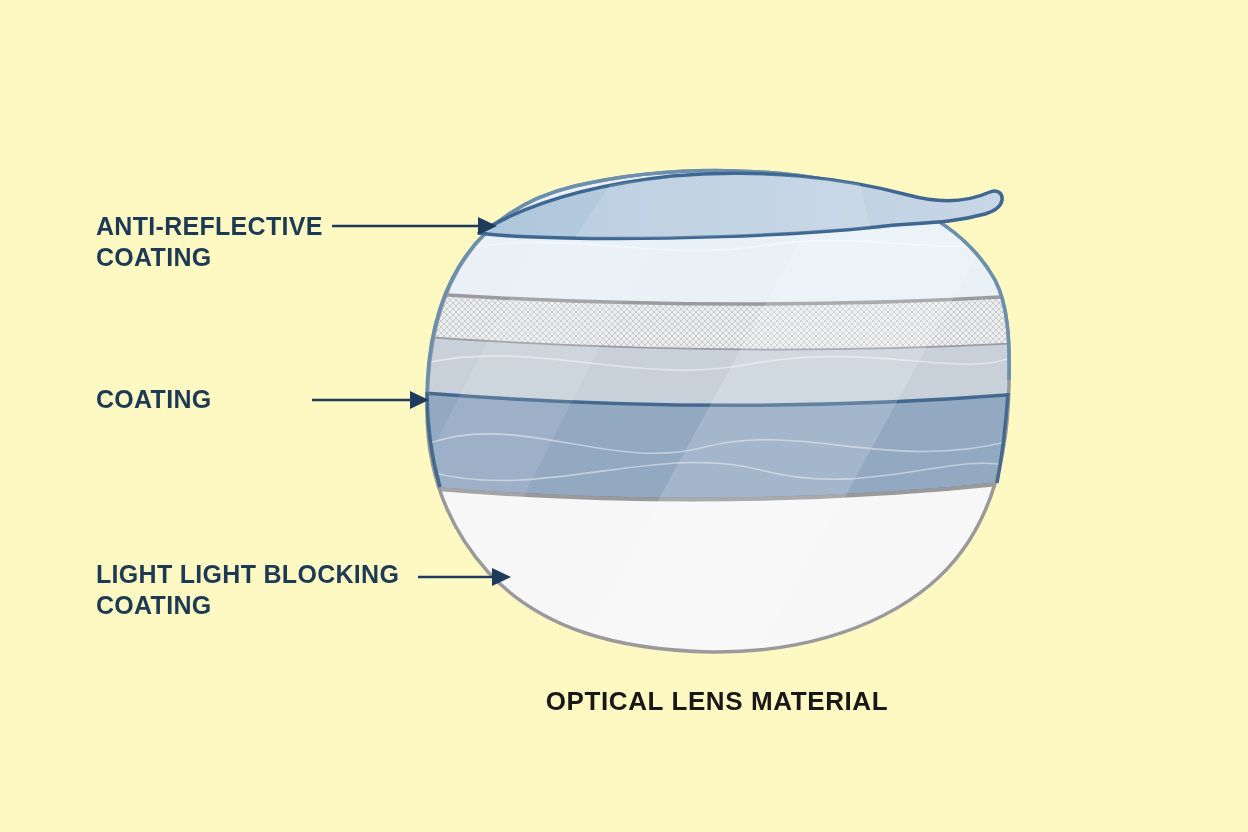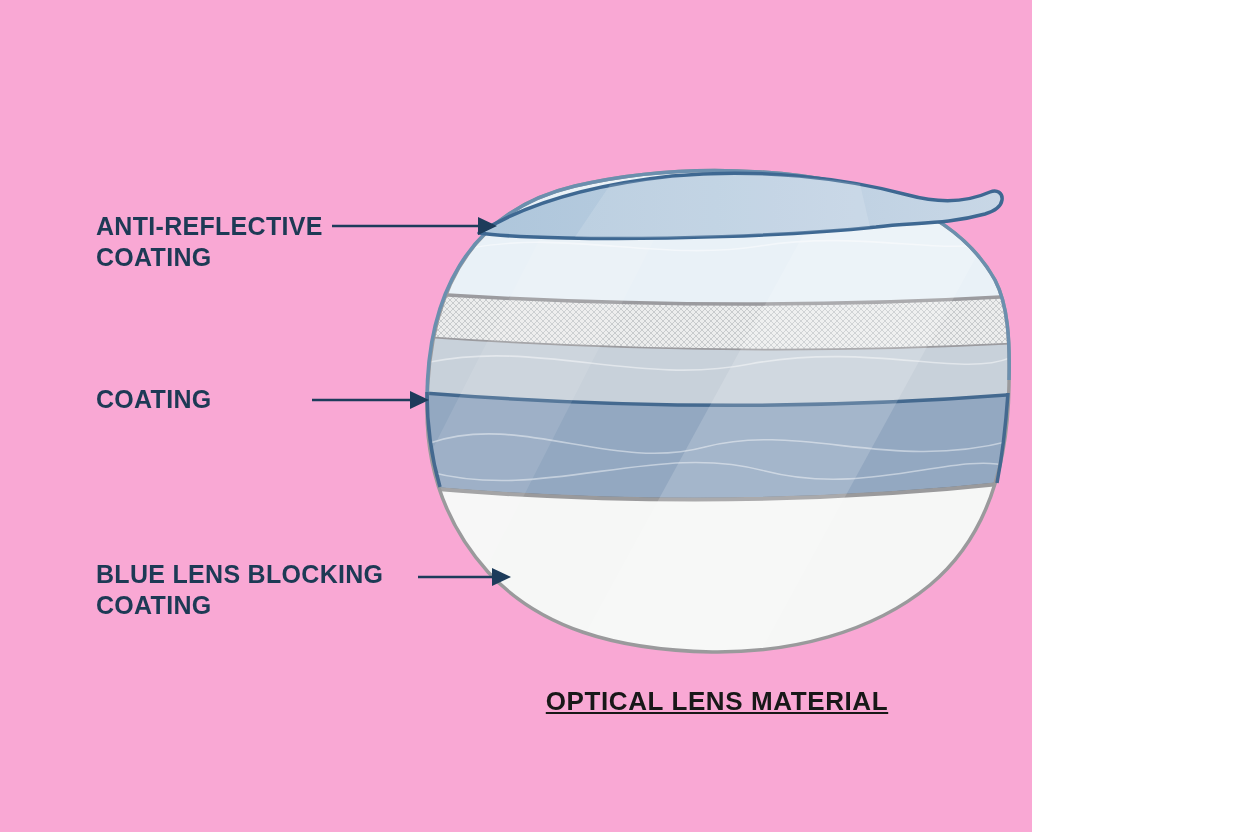--- a/index.html
+++ b/index.html
@@ -1,20 +1,20 @@
 <!DOCTYPE html>
 <html><head>
 <meta charset="utf-8">
 <style>
   html, body { margin: 0; padding: 0; }
   .canvas {
     position: relative;
-    width: 1032px;
+    width: 1248px;
     height: 832px;
-    background: #f9a8d4;
+    background: #fef9c3;
     overflow: hidden;
     font-family: "Liberation Sans", sans-serif;
   }
   .lens-svg {
     position: absolute;
     left: 0; top: 0;
     width: 1248px; height: 832px;
   }
   .layer-label {
     position: absolute;
@@ -34,21 +34,20 @@
     position: absolute;
     left: 437px;
     top: 686px;
     width: 560px;
     text-align: center;
     color: #181818;
     font-weight: bold;
     font-size: 26px;
     letter-spacing: 0.6px;
     white-space: nowrap;
-    text-decoration: underline;
   }
 </style>
 </head>
 <body>
 
 <div class="canvas">
 
   <svg class="lens-svg" viewBox="0 0 1248 832" aria-hidden="true">
     <defs>
       <clipPath id="bodyClip">
@@ -144,19 +143,19 @@
   </svg>
 
   <div class="layer-label label-1">
     <span>ANTI-REFLECTIVE</span>
     <span>COATING</span>
   </div>
   <div class="layer-label label-2">
     <span>COATING</span>
   </div>
   <div class="layer-label label-3">
-    <span>BLUE LENS BLOCKING</span>
+    <span>LIGHT LIGHT BLOCKING</span>
     <span>COATING</span>
   </div>
 
   <div class="caption">OPTICAL LENS MATERIAL</div>
 
 </div>
 
 </body></html>

